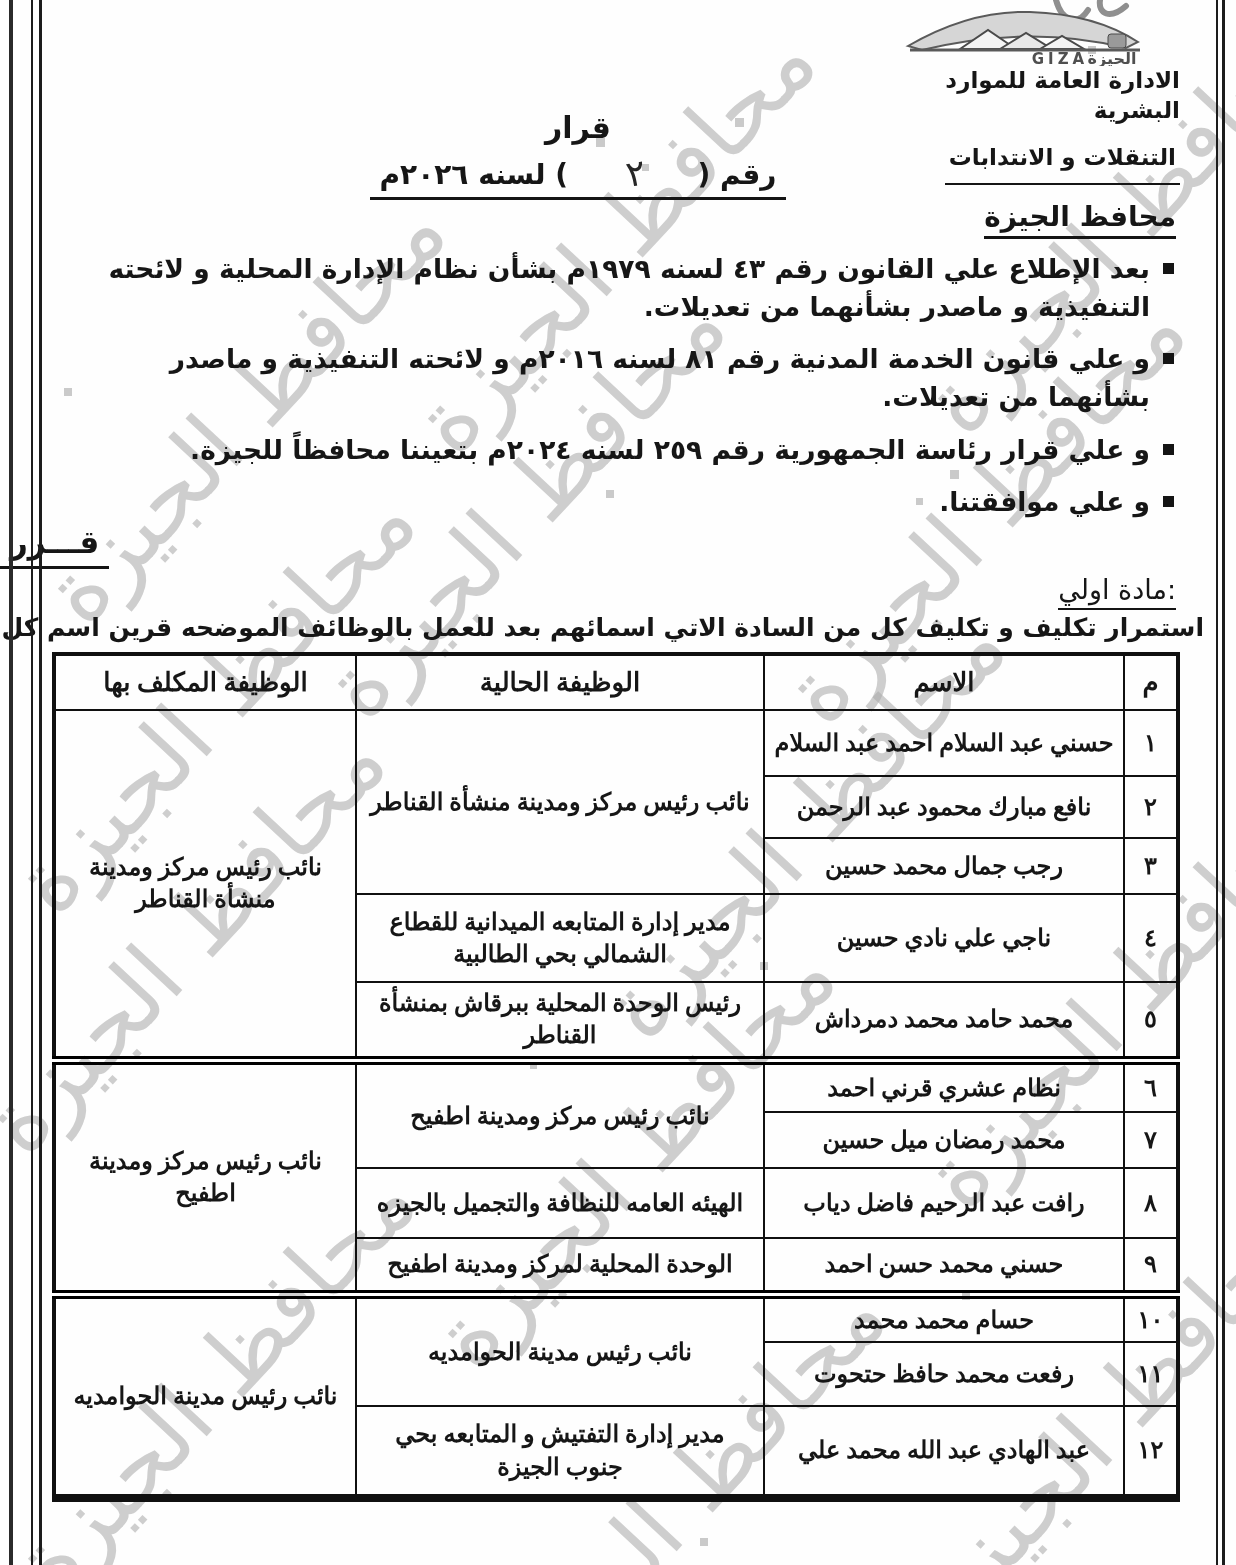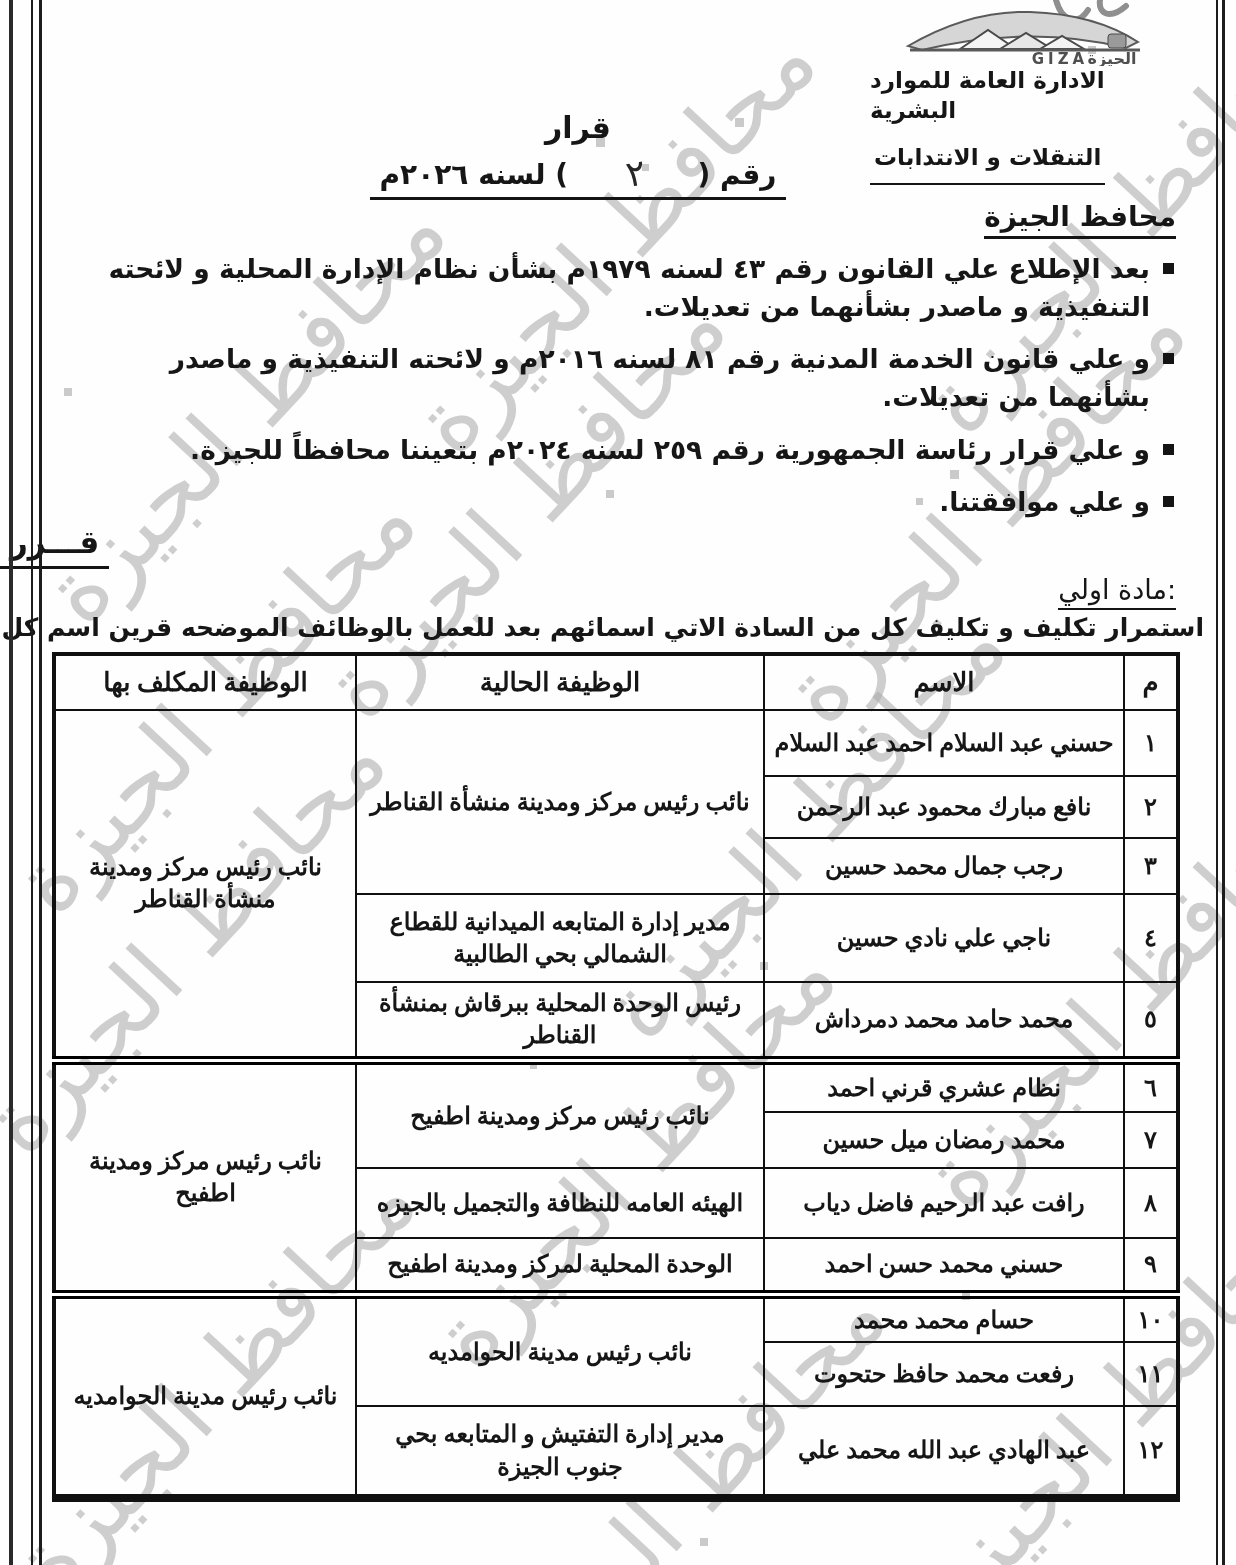--- a/index.html
+++ b/index.html
@@ -19,21 +19,21 @@
   
   .wm-layer { position:absolute; inset:0; z-index:0; pointer-events:none; }
   .wm { position:absolute; width:640px; font-size:92px; font-weight:400;
         color:#a8a8a8; opacity:.55; white-space:nowrap;
         transform:rotate(-47deg); letter-spacing:6px; }
   .dot { position:absolute; background:#bdbdbd; opacity:.8; }
 
   .content { position:absolute; inset:0; z-index:2; }
 
   
-  .letterhead { position:absolute; top:6px; right:56px; width:310px; text-align:left; }
+  .letterhead { position:absolute; top:6px; right:56px; width:310px; text-align:right; }
   .logo { display:block; margin:0 auto; }
   .dept { font-size:23px; font-weight:bold; line-height:1.3; }
   .dept.ul { text-decoration:none; border-bottom:2.5px solid #151515;
              display:inline-block; padding:0 4px 10px; margin-top:17px; }
 
   
   .corner-mark { position:absolute; top:0; left:1048px; }
 
   
   .title-block { position:absolute; top:110px; left:0; right:80px; text-align:center; }

